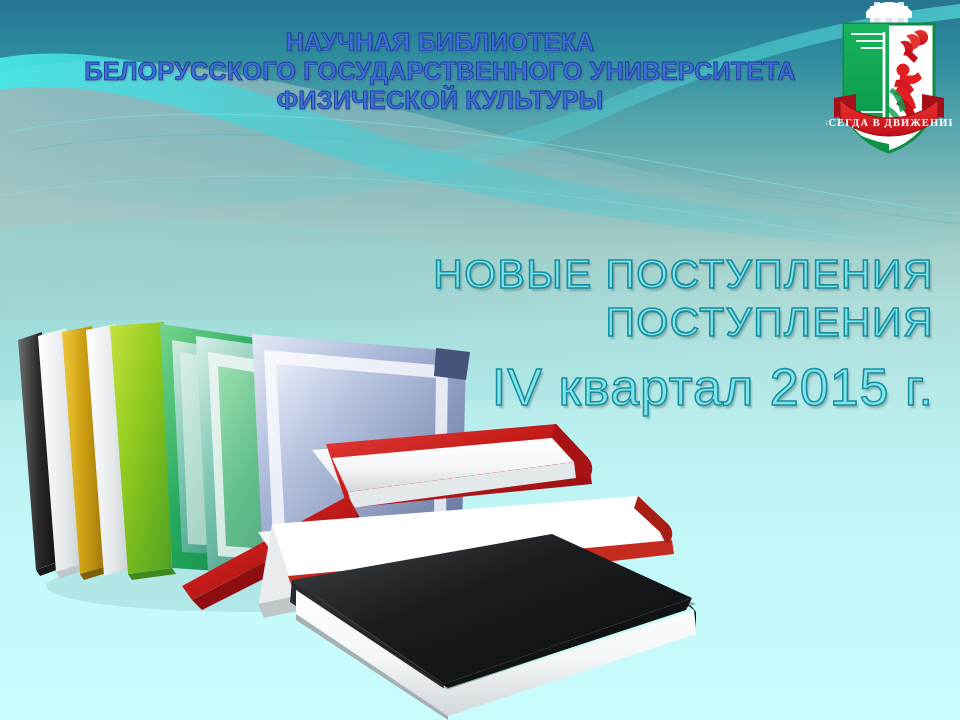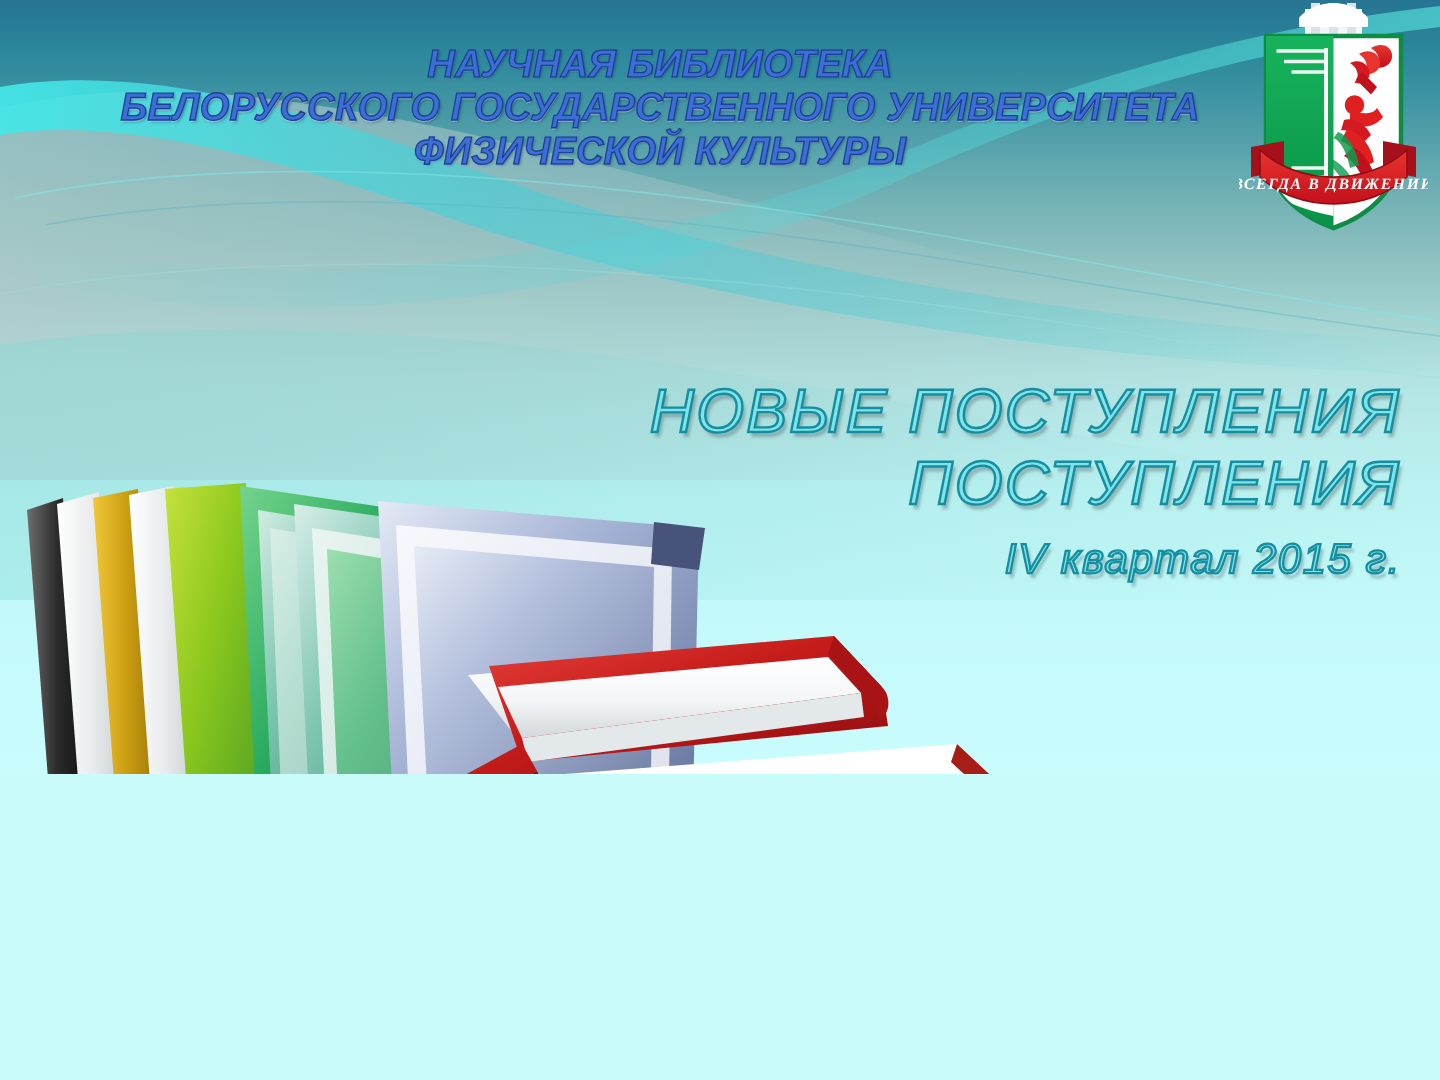--- a/index.html
+++ b/index.html
@@ -1,21 +1,21 @@
 <!DOCTYPE html>
 <html><head>
 <meta charset="utf-8">
 <style>
   html,body{margin:0;padding:0;}
   body{
     width:960px;height:720px;overflow:hidden;
     font-family:"Liberation Sans",sans-serif;
     background:#C9FBFB;
   }
-  .slide{position:relative;width:960px;height:516px;overflow:hidden;font-style:italic;}
+  .slide{position:relative;width:960px;height:720px;overflow:hidden;}
 
   
   .bg-base{
     position:absolute;inset:0;
     background:linear-gradient(to bottom,
       #2E7D9A 0%,
       #349CA8 7%,
       #60AFB2 16%,
       #8CC2BE 26%,
       #A3CFC9 34%,
@@ -72,21 +72,21 @@
     color:#7FE4E9;
     -webkit-text-stroke:1.6px #178E9F;
     text-shadow:2px 3px 2px rgba(90,115,120,.45);
     white-space:nowrap;
   }
   .title-sub{
     display:block;
     margin-top:10px;
     font-family:"Liberation Sans",sans-serif;
     font-weight:normal;
-    font-size:28px;
+    font-size:52px;
     letter-spacing:1px;
     color:#7FE4E9;
     -webkit-text-stroke:1.5px #178E9F;
     text-shadow:2px 3px 2px rgba(90,115,120,.45);
     white-space:nowrap;
   }
 
   
   .books{position:absolute;left:-4px;top:318px;width:700px;height:402px;}
 </style>

